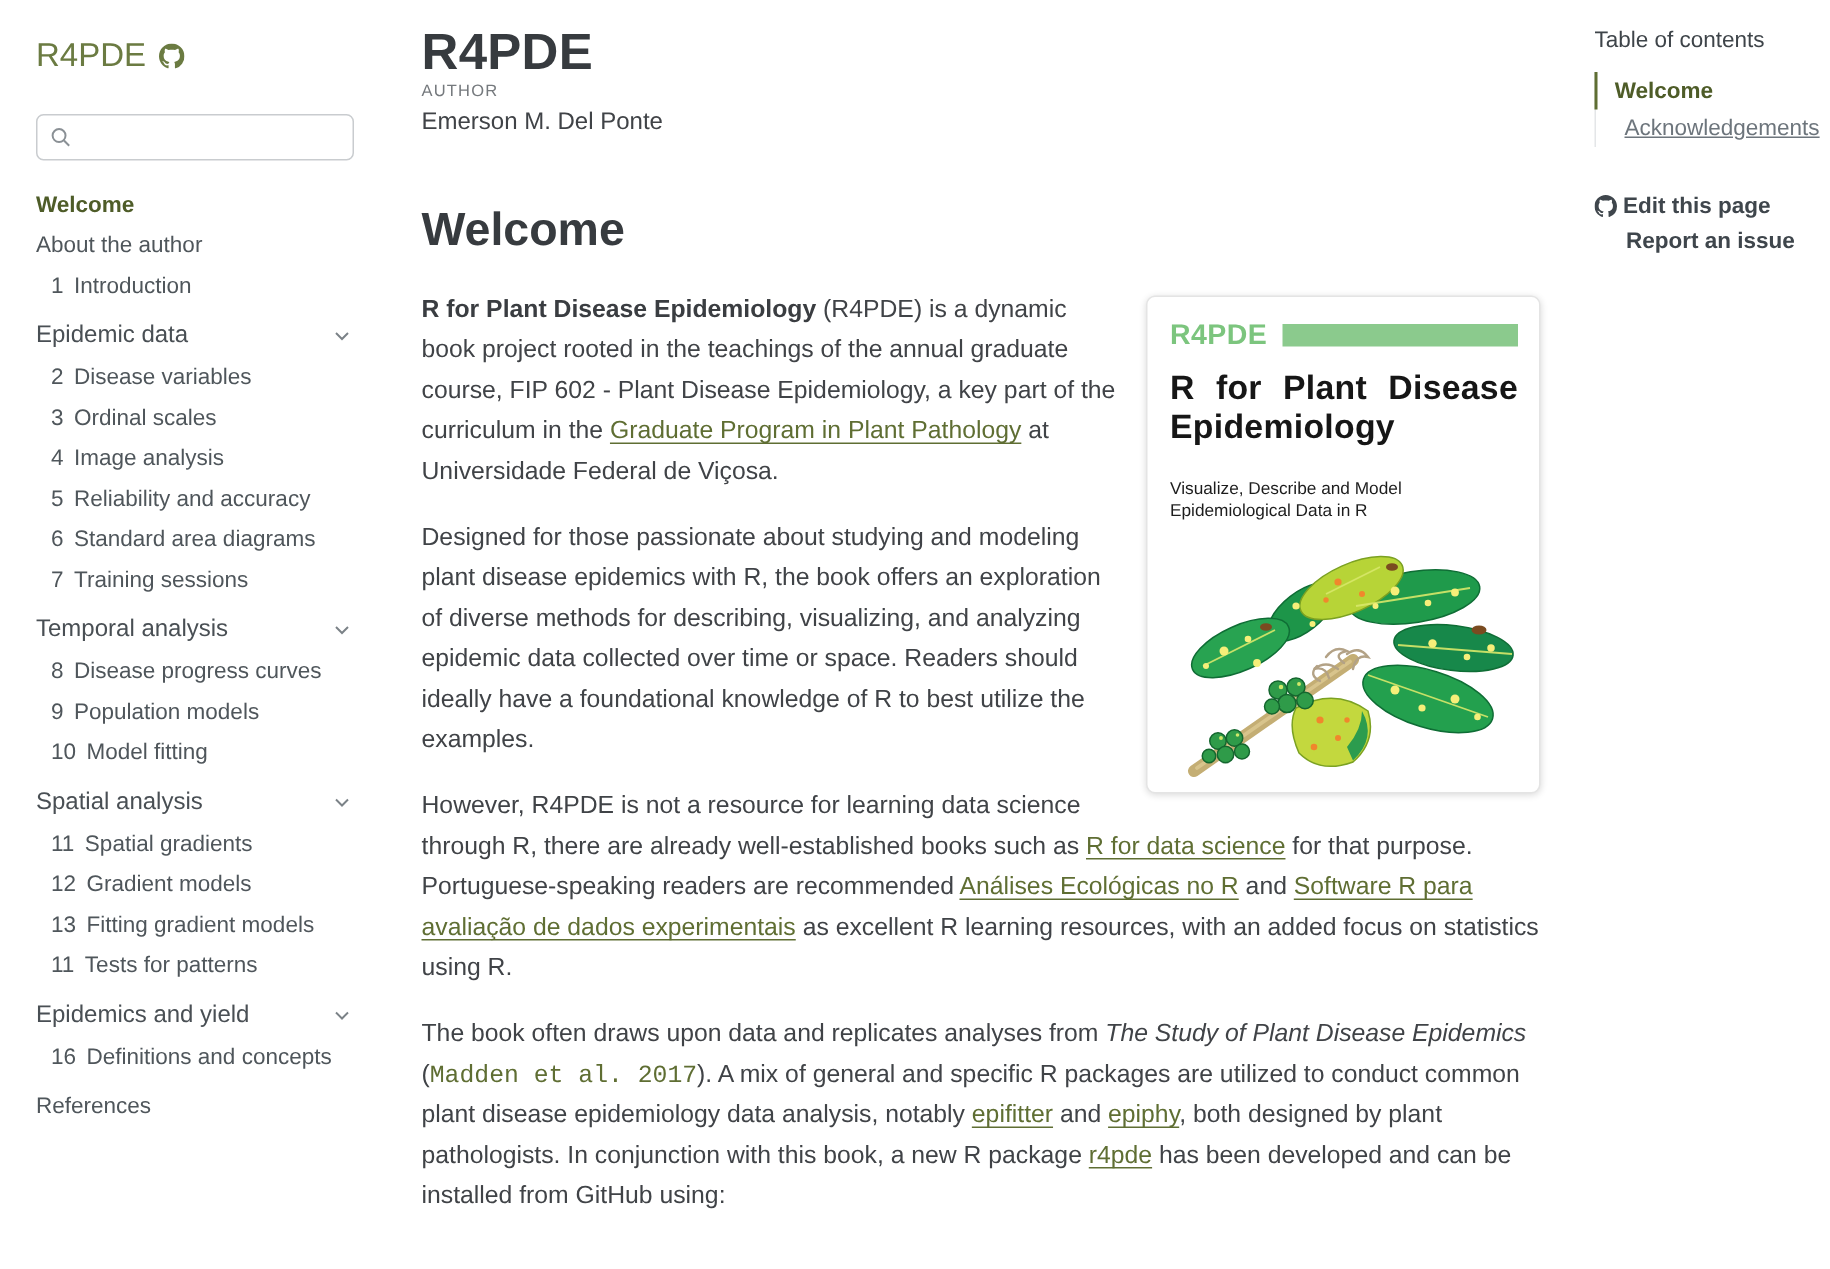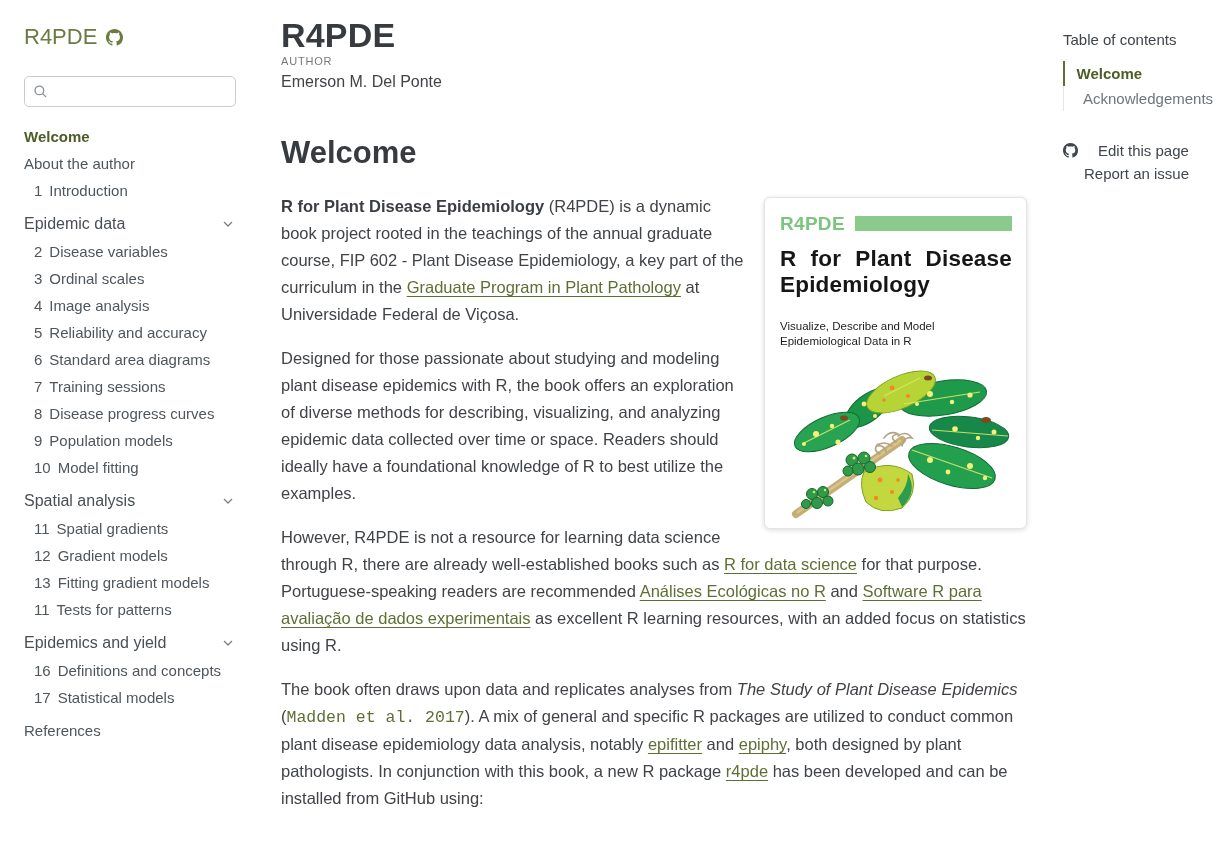--- a/index.html
+++ b/index.html
@@ -46,28 +46,28 @@
   .cover-brand { display:flex; align-items:center; gap:10px; }
   .cover-brand-name { color:#7cc57e; font-weight:bold; font-size:19px; letter-spacing:.3px; }
   .cover-brand-bar { flex:1; height:15px; background:#8bca8d; }
   .cover-title { margin-top:9px; font-size:22.5px; font-weight:bold; color:#161616; line-height:1.17;
     text-align:justify; letter-spacing:.2px; }
   .cover-sub { margin-top:20px; font-size:11.5px; color:#1d1d1d; line-height:1.35; width:170px; }
   .cover-illus { margin-top:2px; }
   .cover-author { text-align:right; font-size:11.5px; color:#222; margin-top:-2px; }
 
   
-  .sidebar-right { position:absolute; left:1063px; top:16px; width:157px; padding-top:15px; font-size:15px; }
+  .sidebar-right { position:absolute; left:1063px; top:3px; width:157px; padding-top:15px; font-size:15px; }
   .toc-head { color:#3e4449; }
   .toc-list { margin-top:13px; border-left:1px solid #e4e6e8; }
   .toc-item { padding:4px 0 4px 12px; color:#6d757c; cursor:pointer; display:block; text-decoration:none; }
   .toc-item.active { color:#4e5c28; font-weight:bold; border-left:2px solid #5f6e33; margin-left:-1.5px; }
-  .toc-item.sub { padding-left:19px; }
+  .toc-item.sub { padding-left:19px;text-decoration:underline; }
   .toc-tools { margin-top:28px; }
-  .toc-tool { display:flex; align-items:center; gap:20px; color:#3f464c; padding:3px 0; cursor:pointer; text-decoration:none; }
+  .toc-tool { display:flex; align-items:center; gap:4px; color:#3f464c; padding:3px 0; cursor:pointer; text-decoration:none;font-weight:bold; }
   .toc-tool.indent { padding-left:21px; }
 </style>
 </head>
 <body>
 
 <nav class="sidebar-left">
   <div class="brand-row">
     <a class="brand-title" href="#">R4PDE</a>
     <span class="brand-gh">
       <svg width="17" height="17" viewBox="0 0 16 16" fill="currentColor">
@@ -118,20 +118,28 @@
         </a>
         <a href="#" class="nav-item">
           <span class="nav-num">6</span>
           <span>Standard area diagrams</span>
         </a>
         <a href="#" class="nav-item">
           <span class="nav-num">7</span>
           <span>Training sessions</span>
         </a>
       </div>
+      <div class="nav-section">
+        <span>Temporal analysis</span>
+        <span class="chev">
+          <svg width="12" height="12" viewBox="0 0 12 12" fill="none" stroke="currentColor" stroke-width="1.3">
+            <path d="M2 4 L6 8 L10 4"></path>
+          </svg>
+        </span>
+      </div>
       <div class="nav-sub">
         <a href="#" class="nav-item">
           <span class="nav-num">8</span>
           <span>Disease progress curves</span>
         </a>
         <a href="#" class="nav-item">
           <span class="nav-num">9</span>
           <span>Population models</span>
         </a>
         <a href="#" class="nav-item">
@@ -170,24 +178,20 @@
         <span class="chev">
           <svg width="12" height="12" viewBox="0 0 12 12" fill="none" stroke="currentColor" stroke-width="1.3">
             <path d="M2 4 L6 8 L10 4"></path>
           </svg>
         </span>
       </div>
       <div class="nav-sub">
         <a href="#" class="nav-item">
           <span class="nav-num">16</span>
           <span>Definitions and concepts</span>
-        </a>
-        <a href="#" class="nav-item">
-          <span class="nav-num">17</span>
-          <span>Statistical models</span>
         </a>
       </div>
       <a href="#" class="nav-item nav-top-gap">References</a>
     </div>
 </nav>
 
 <main class="main">
   <div class="doc-title">R4PDE</div>
   <div class="author-label">AUTHOR</div>
   <div class="author-name">Emerson M. Del Ponte</div>

